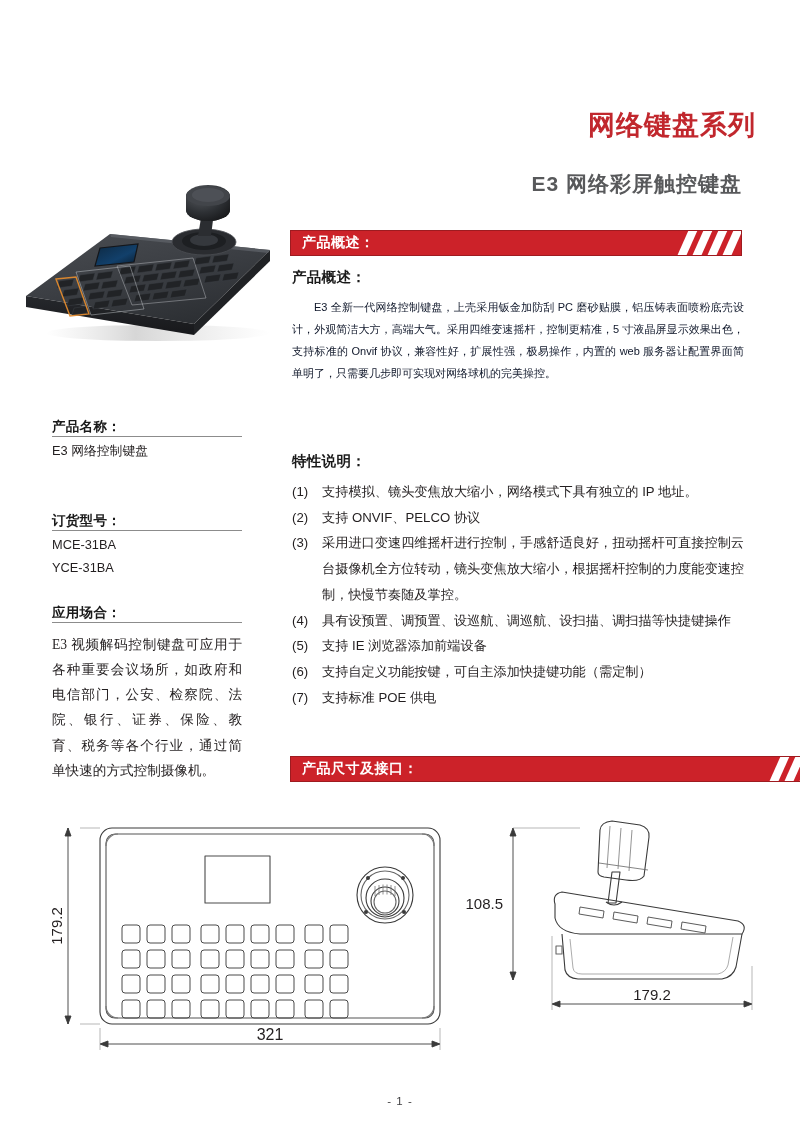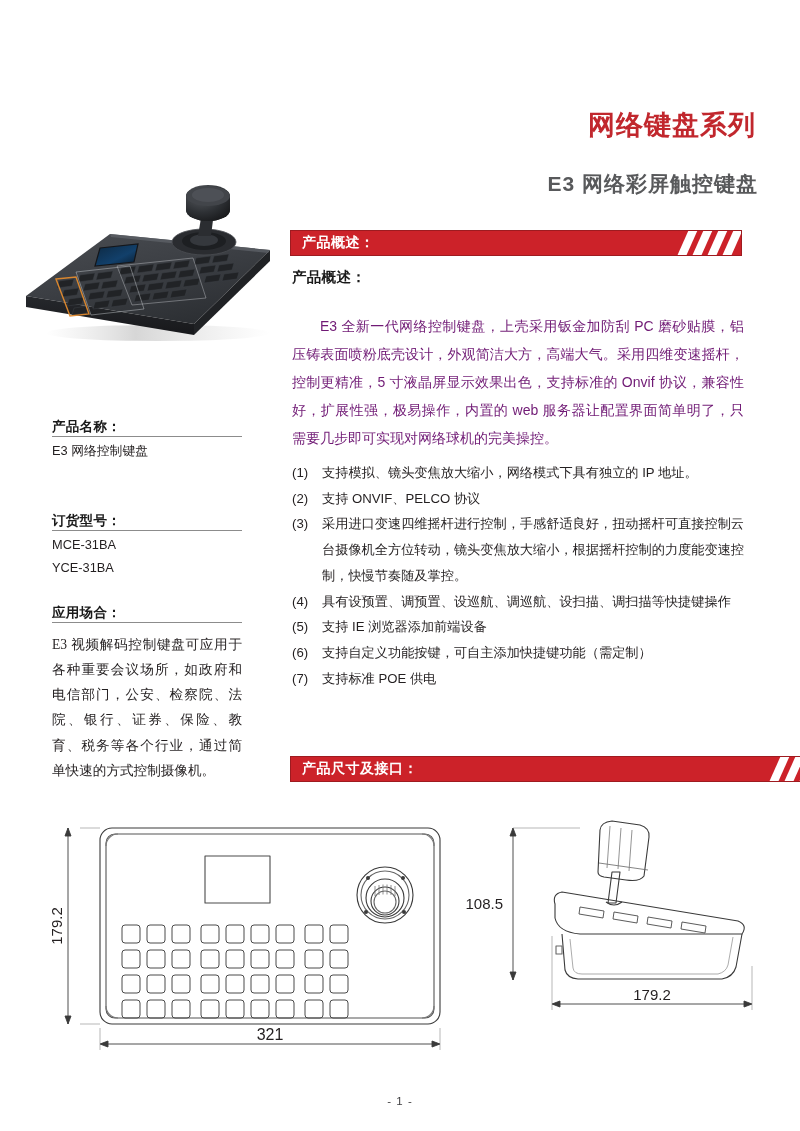--- a/index.html
+++ b/index.html
@@ -24,21 +24,21 @@
     font-size: 27px;
     font-weight: bold;
     color: #c1272d;
     letter-spacing: 1px;
     line-height: 1;
     text-align: right;
     white-space: nowrap;
   }
   .hero-sub {
     position: absolute;
-    right: 42px;
+    right: 58px;
     top: 170px;
     font-size: 21px;
     font-weight: bold;
     color: #58595b;
     letter-spacing: 1px;
     line-height: 1.3;
     text-align: right;
     white-space: nowrap;
   }
 
@@ -98,26 +98,26 @@
 
   .rc-head {
     font-size: 14.5px;
     font-weight: bold;
     color: #1a1a1a;
     letter-spacing: 0.3px;
   }
 
   .overview-block { top: 268px; }
   .overview-para {
-    margin-top: 25px;
-    font-size: 14px;
+    margin-top: 9px;
+    font-size: 11px;
     line-height: 2.0;
     text-indent: 2em;
     text-align: justify;
-    color: #701a75;
+    color: #0f172a;
   }
 
   .features-block { top: 452px; }
   .feat-list { margin-top: 8px; }
   .feat-item {
     display: flex;
     font-size: 13.2px;
     line-height: 1.95;
     color: #231f20;
   }
@@ -296,20 +296,21 @@
         <i></i>
     </span>
   </div>
 
   <div class="rc overview-block">
     <div class="rc-head">产品概述：</div>
     <div class="overview-para">E3 全新一代网络控制键盘，上壳采用钣金加防刮 PC 磨砂贴膜，铝压铸表面喷粉底壳设计，外观简洁大方，高端大气。采用四维变速摇杆，控制更精准，5 寸液晶屏显示效果出色，支持标准的 Onvif 协议，兼容性好，扩展性强，极易操作，内置的 web 服务器让配置界面简单明了，只需要几步即可实现对网络球机的完美操控。</div>
   </div>
 
   <div class="rc features-block">
+    <div class="rc-head">特性说明：</div>
     <div class="feat-list">
       <div class="feat-item">
         <span class="feat-num">(1)</span>
         <span class="feat-txt">支持模拟、镜头变焦放大缩小，网络模式下具有独立的 IP 地址。</span>
       </div>
       <div class="feat-item">
         <span class="feat-num">(2)</span>
         <span class="feat-txt">支持 ONVIF、PELCO 协议</span>
       </div>
       <div class="feat-item">

